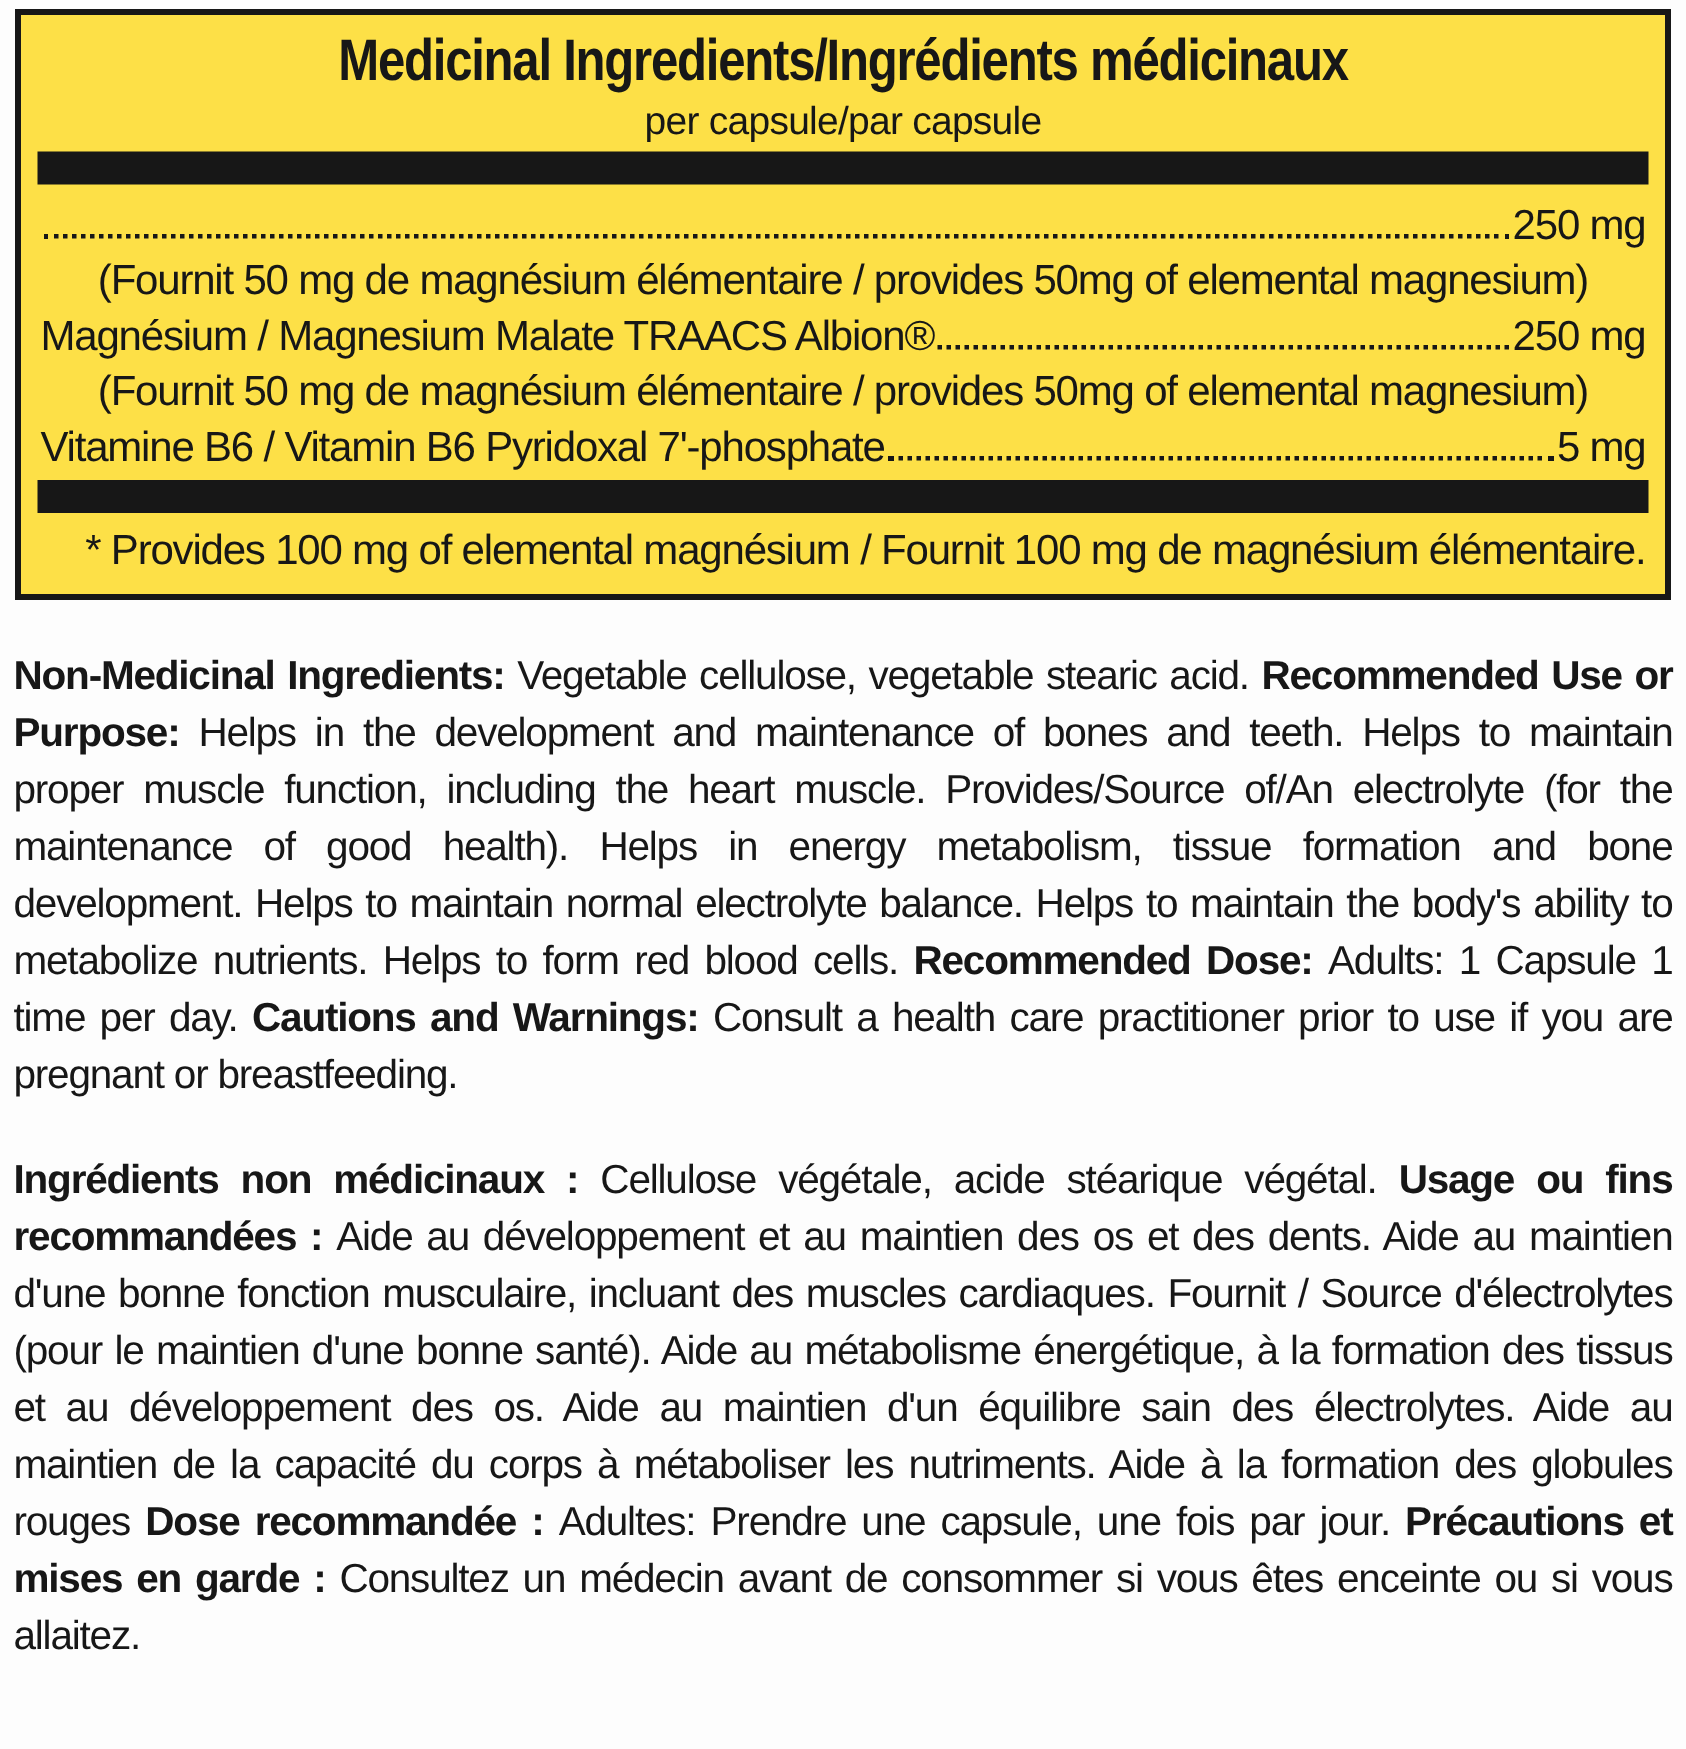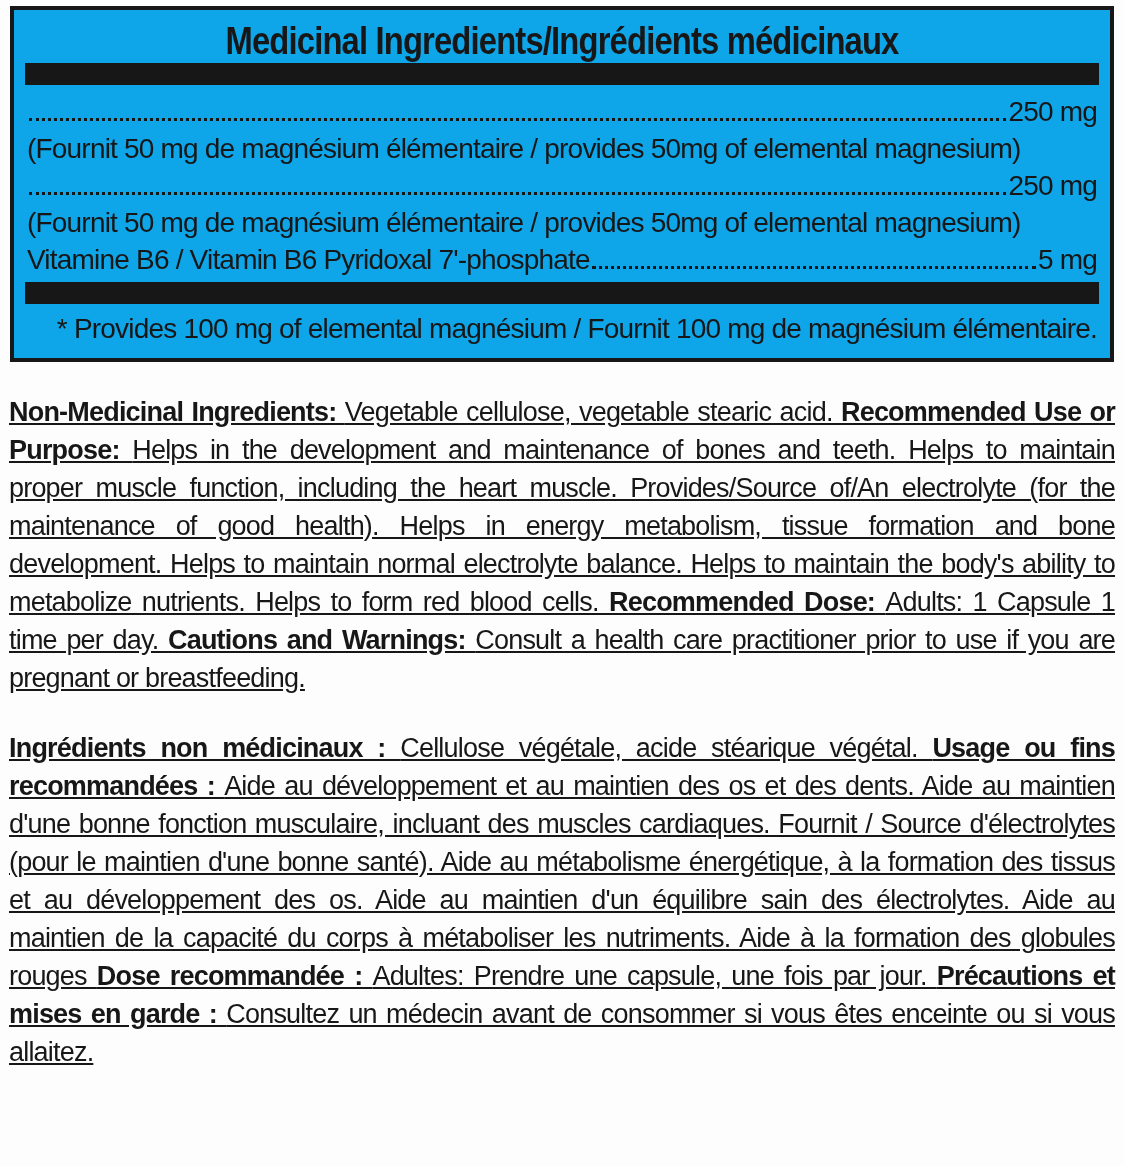--- a/index.html
+++ b/index.html
@@ -9,21 +9,21 @@
     height: 1166px;
     overflow: hidden;
     color: #171717;
     font-family: "Liberation Sans", sans-serif;
     -webkit-font-smoothing: antialiased;
   }
   .panel {
     margin: 6px 10px 16px 10px;
     border: 4px solid #171717;
     padding: 0 11px;
-    background: #0ea5e9;
+    background: #fde047;
   }
   .panel-title {
     padding-top: 9px;
     text-align: center;
     font-weight: bold;
     font-size: 39px;
     line-height: 1.12;
     letter-spacing: -1px;
     white-space: nowrap;
     transform: scaleX(0.84);
@@ -51,53 +51,54 @@
     line-height: 37px;
   }
   .row .nm { white-space: nowrap; }
   .row .amt { white-space: nowrap; }
   .leader {
     flex: 1 1 auto;
     min-width: 18px;
     border-bottom: 3px dotted #171717;
     margin: 0 2px 2px 2px;
   }
-  .note { line-height: 37px; }
+  .note { line-height: 37px; text-align: center; }
   .footnote {
     font-size: 28px;
     letter-spacing: -0.8px;
     line-height: 34px;
     padding: 8px 2px 12px 2px;
     text-align: right;
   }
   .para {
     margin: 31px 9px 0 9px;
     font-size: 27px;
     line-height: 38px;
     letter-spacing: -0.8px;
     text-align: justify;
-    text-decoration: underline;
   }
   .para.fr { margin-top: 32px; }
   .b { font-weight: bold; }
 </style>
 </head>
 <body>
 
 <div class="panel">
   <div class="panel-title">Medicinal Ingredients/Ingrédients médicinaux</div>
+  <div class="panel-subtitle">per capsule/par capsule</div>
   <div class="bar"></div>
 
   <div class="rows">
     <div class="row">
       <span class="leader"></span>
       <span class="amt">250 mg</span>
     </div>
     <div class="note">(Fournit 50 mg de magnésium élémentaire / provides 50mg of elemental magnesium)</div>
     <div class="row">
+      <span class="nm">Magnésium / Magnesium Malate TRAACS Albion®</span>
       <span class="leader"></span>
       <span class="amt">250 mg</span>
     </div>
     <div class="note">(Fournit 50 mg de magnésium élémentaire / provides 50mg of elemental magnesium)</div>
     <div class="row">
       <span class="nm">Vitamine B6 / Vitamin B6  Pyridoxal 7'-phosphate</span>
       <span class="leader"></span>
       <span class="amt">5 mg</span>
     </div>
   </div>

